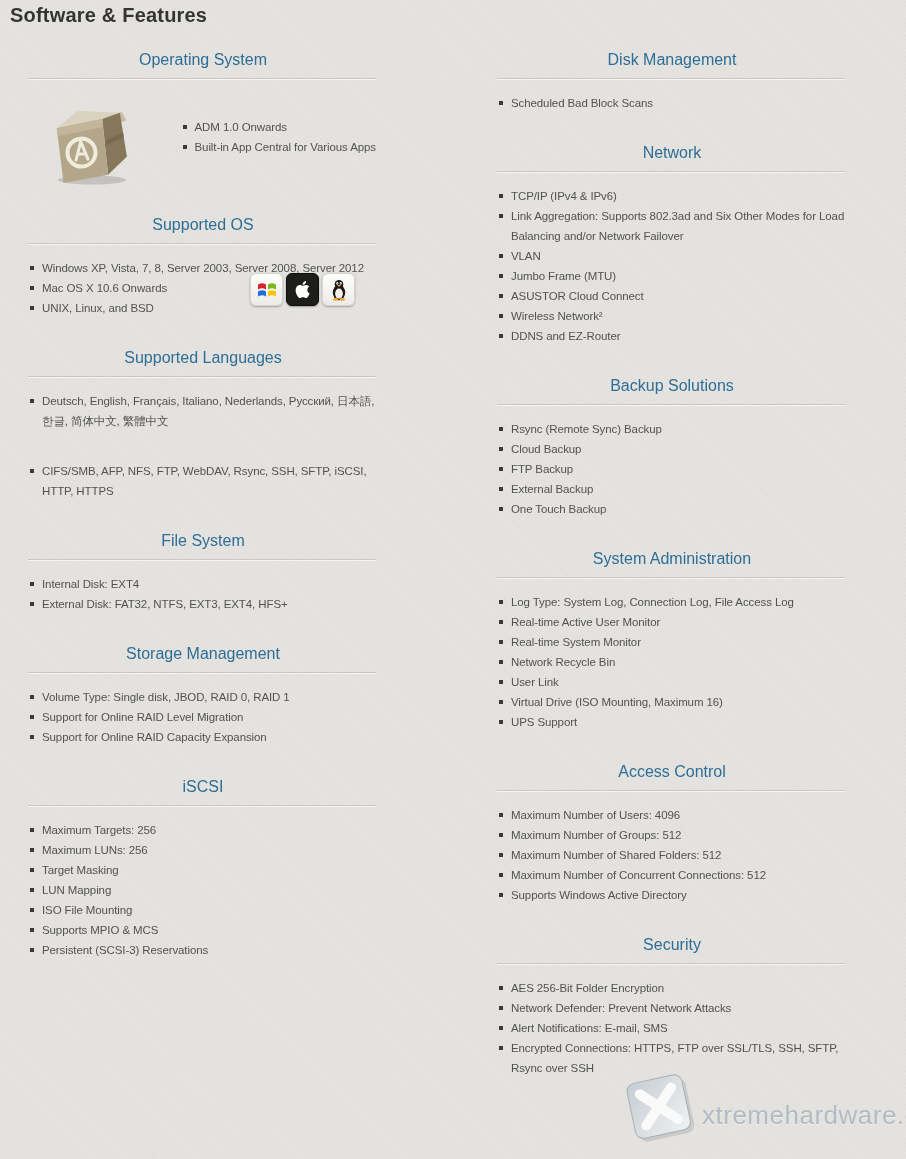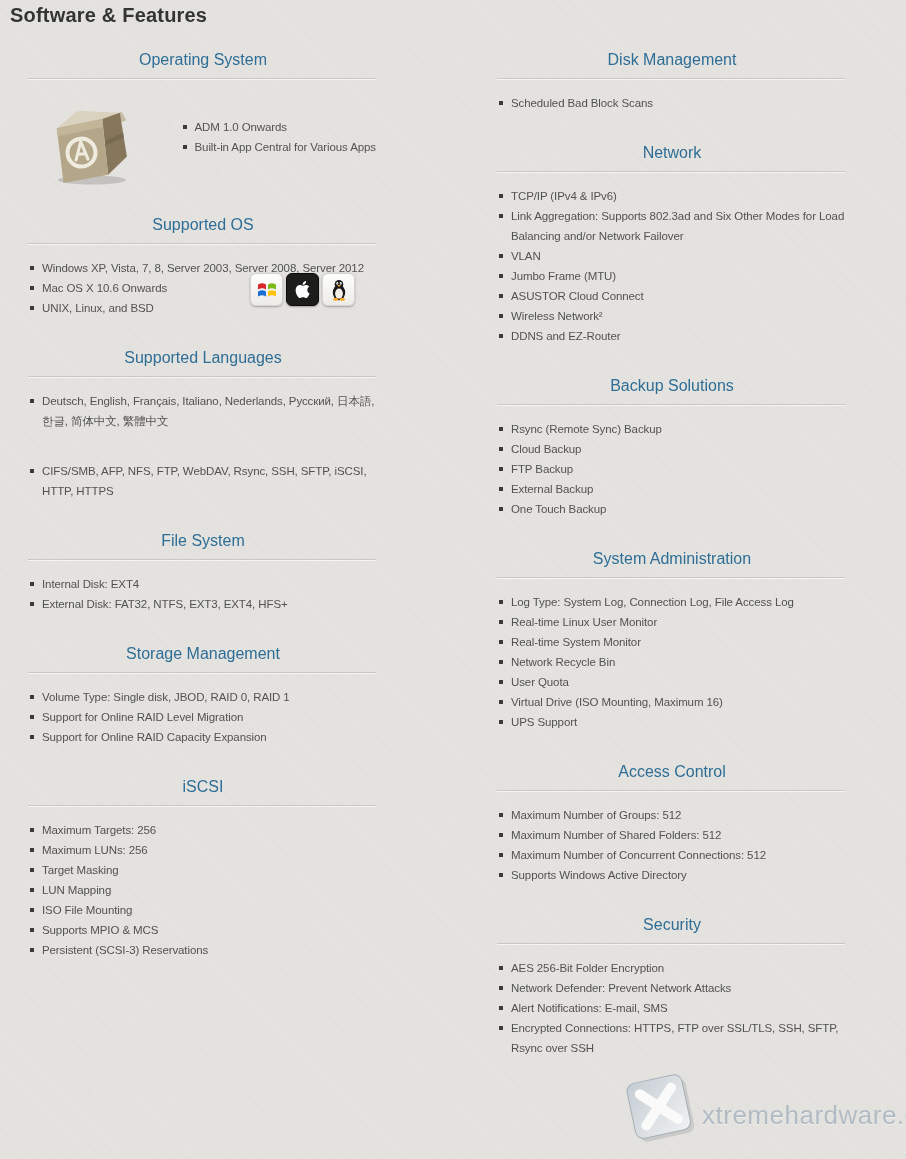--- a/index.html
+++ b/index.html
@@ -194,31 +194,32 @@
         <li>Cloud Backup</li>
         <li>FTP Backup</li>
         <li>External Backup</li>
         <li>One Touch Backup</li>
       </ul>
     </section>
     <section>
       <h2 class="sec-title">System Administration</h2>
       <ul class="feature-list">
         <li>Log Type: System Log, Connection Log, File Access Log</li>
-        <li>Real-time Linux User Monitor</li>
+        <li>Real-time Active User Monitor</li>
         <li>Real-time System Monitor</li>
         <li>Network Recycle Bin</li>
-        <li>User Quota</li>
+        <li>User Link</li>
         <li>Virtual Drive (ISO Mounting, Maximum 16)</li>
         <li>UPS Support</li>
       </ul>
     </section>
     <section>
       <h2 class="sec-title">Access Control</h2>
       <ul class="feature-list">
+        <li>Maximum Number of Users: 4096</li>
         <li>Maximum Number of Groups: 512</li>
         <li>Maximum Number of Shared Folders: 512</li>
         <li>Maximum Number of Concurrent Connections: 512</li>
         <li>Supports Windows Active Directory</li>
       </ul>
     </section>
     <section>
       <h2 class="sec-title">Security</h2>
       <ul class="feature-list">
         <li>AES 256-Bit Folder Encryption</li>

